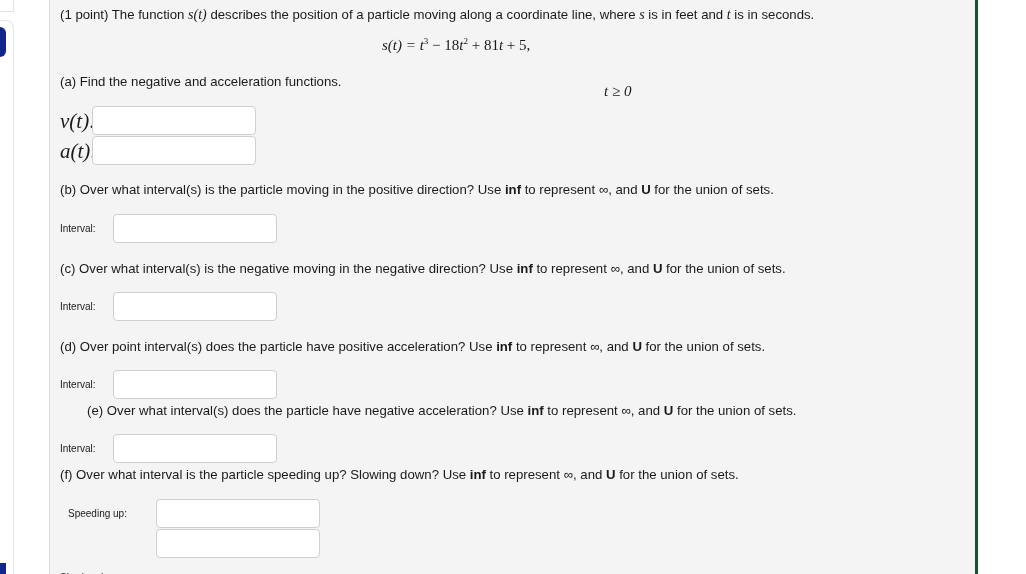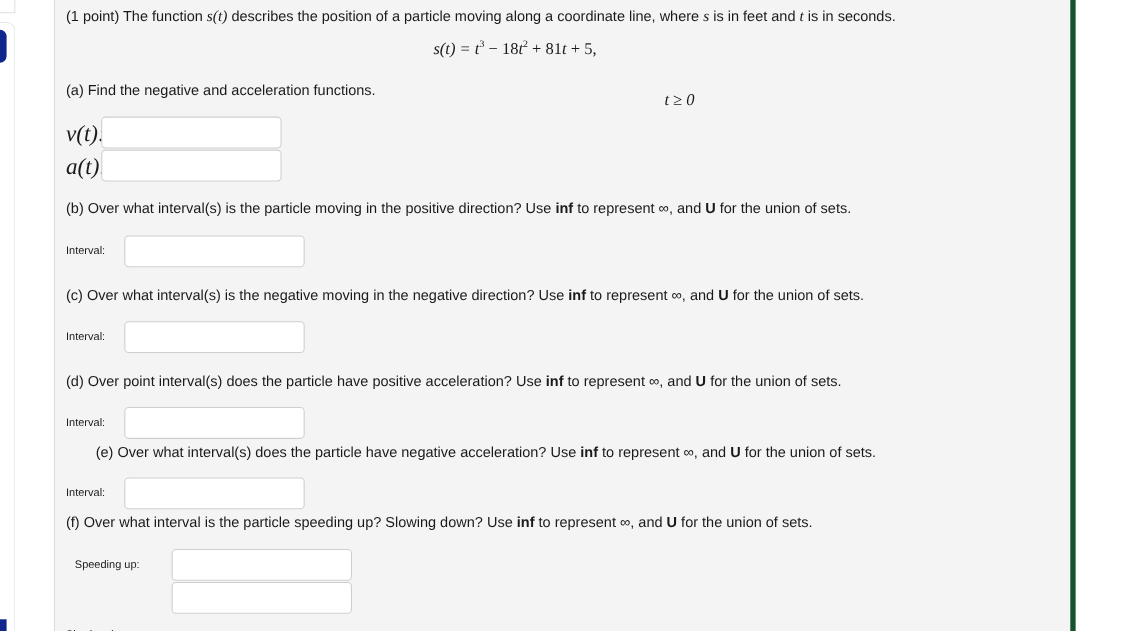--- a/index.html
+++ b/index.html
@@ -5,21 +5,21 @@
   * { box-sizing: border-box; margin: 0; padding: 0; }
   html, body { width: 1026px; height: 574px; overflow: hidden; background: #ffffff; }
   body { position: relative; font-family: "Liberation Sans", sans-serif; color: #1a1a1a; }
 
   .left-rail { position: absolute; left: 0; top: 0; width: 49px; height: 574px; background: #ffffff; }
   .left-rail .top-box { position: absolute; left: 0; top: 0; width: 14px; height: 12px; border-right: 1px solid #e2e2e2; border-bottom: 1px solid #e2e2e2; }
   .left-rail .tab-box { position: absolute; left: 0; top: 20px; width: 14px; height: 560px; border-right: 1px solid #e6e6e6; border-top: 1px solid #e6e6e6; border-top-right-radius: 8px; }
   .left-rail .nav-pill { position: absolute; left: 0; top: 27px; width: 6px; height: 30px; background: #10268c; border-radius: 0 6px 6px 0; }
   .left-rail .nav-bottom { position: absolute; left: 0; top: 563px; width: 6px; height: 11px; background: #10268c; }
 
-  .problem { position: absolute; left: 49px; top: 0; width: 929px; height: 574px; background: #f4f4f4; border-left: 1px solid #dcdcdc; border-right: 5px solid #14532d; }
+  .problem { position: absolute; left: 49px; top: 0; width: 929px; height: 574px; background: #f4f4f4; border-left: 1px solid #dcdcdc; border-right: 3px solid #14532d; }
   .right-gutter { position: absolute; left: 978px; top: 0; width: 48px; height: 574px; background: #ffffff; }
 
   .txt { position: absolute; font-size: 13.2px; line-height: 16px; white-space: nowrap; color: #1a1a1a; }
   .txt b { font-weight: bold; }
   .math { font-family: "Liberation Serif", serif; font-style: italic; font-size: 14px; }
   sup { font-size: 9px; vertical-align: 6px; line-height: 0; }
 
   .formula { position: absolute; top: 37px; font-family: "Liberation Serif", serif; font-size: 15px; white-space: nowrap; }
   .formula i { font-style: italic; }
 
@@ -36,21 +36,21 @@
   <div class="nav-pill"></div>
   <div class="nav-bottom"></div>
 </div>
 
 <div class="problem">
 
   <div class="txt" style="left:10px; top:7px;">
     <span>(1 point)</span><span> The function </span><span class="math">s(t)</span><span> describes the position of a particle moving along a coordinate line, where </span><span class="math">s</span><span> is in feet and </span><span class="math">t</span><span> is in seconds.</span>
   </div>
 
-  <div class="formula" style="left:344px;">
+  <div class="formula" style="left:332px;">
     <i>s(t) = </i><i>t</i><sup>3</sup><span> − 18</span><i>t</i><sup>2</sup><span> + 81</span><i>t</i><span> + 5,</span>
   </div>
   <div class="formula" style="left:554px;margin-top:46px;">
     <i>t ≥ 0</i>
   </div>
 
   <div class="txt" style="left:10px; top:74px;">(a) Find the negative and acceleration functions.</div>
   <div class="lbl m" style="left:10px; top:113px;">v(t):</div>
   <input class="field" style="left: 42px; top: 106px; width: 164px;" value="">
   <div class="lbl m" style="left:10px; top:143px;">a(t):</div>

